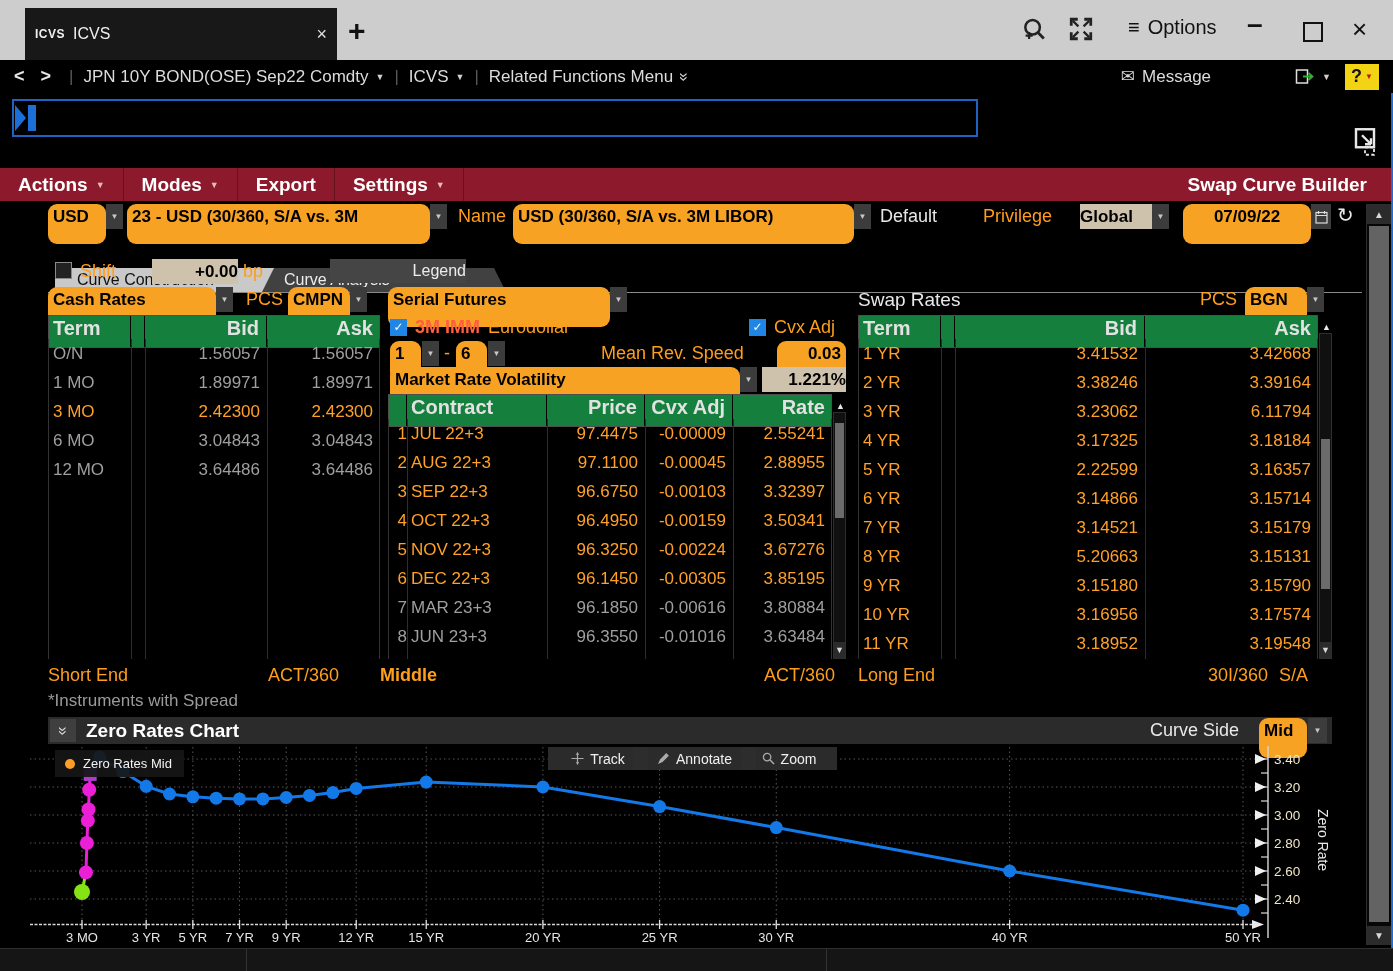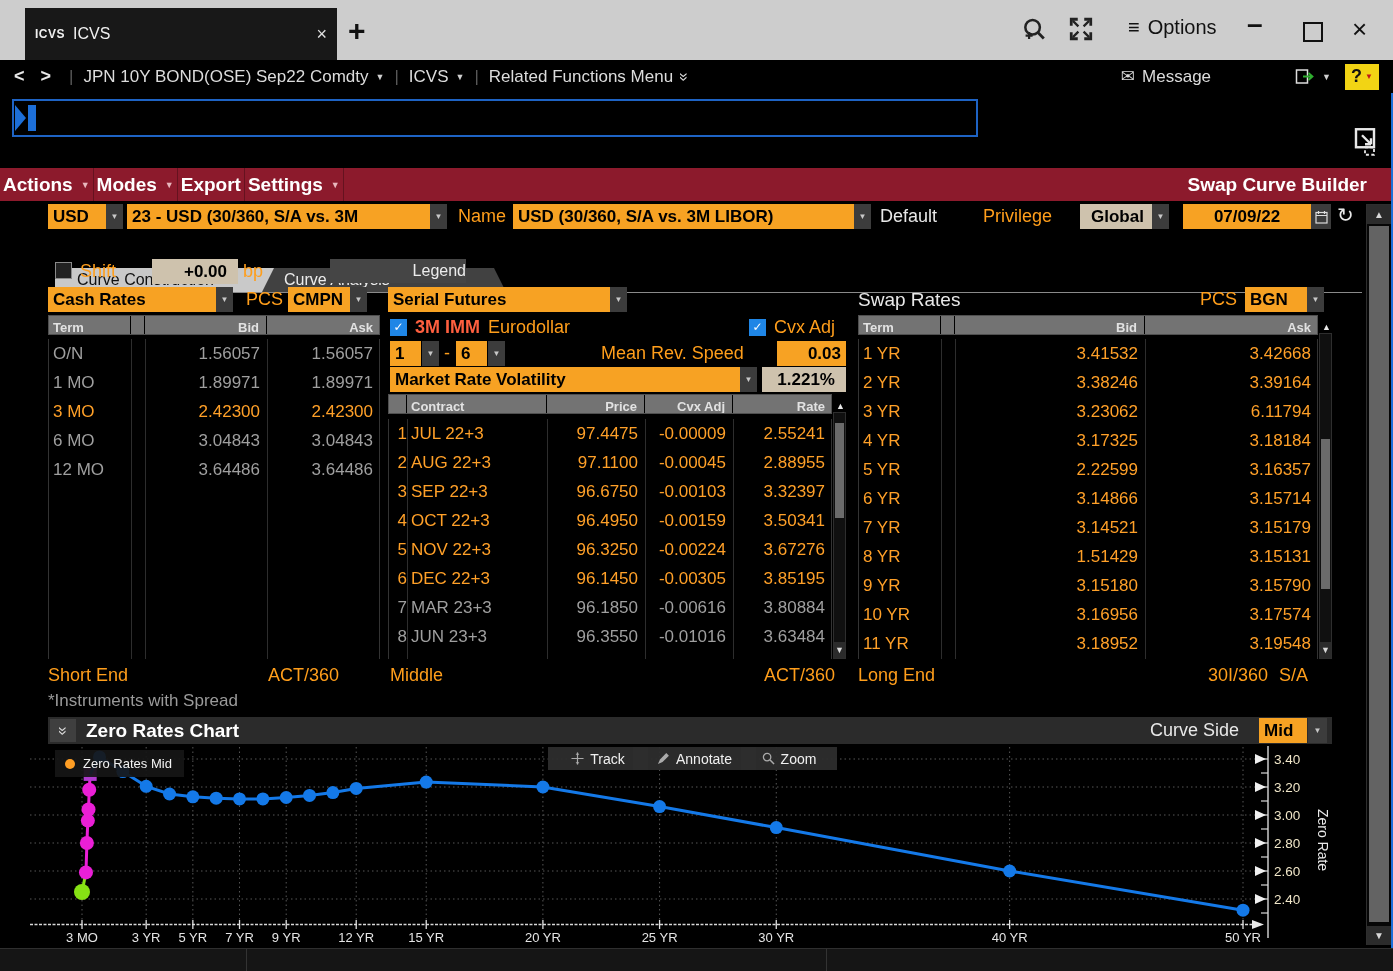--- a/index.html
+++ b/index.html
@@ -36,48 +36,48 @@
 
   
   .cmdline{left:12px;top:99px;width:962px;height:34px;border:2px solid #1e63c4;background:#000;
            display:flex;align-items:center;}
   .cmd-arrow{width:0;height:0;border-top:13px solid transparent;border-bottom:13px solid transparent;
              border-left:11px solid #1d6fd8;margin-left:1px;}
   .cmd-cursor{width:8px;height:26px;background:#1d6fd8;margin-left:2px;}
 
   
   .redbar{left:0;top:168px;width:1393px;height:33px;background:#8c1a2c;display:flex;align-items:center;}
-  .menu-item{height:33px;display:flex;align-items:center;gap:8px;padding:0 3px;
+  .menu-item{height:33px;display:flex;align-items:center;gap:8px;padding:0 18px;
              border-right:1px solid rgba(0,0,0,.28);font-size:19px;font-weight:bold;color:#fff;}
   .redbar-title{position:absolute;right:26px;font-size:19px;font-weight:bold;color:#fff;}
   .menu-caret{font-size:9px;color:#e8b7bd;}
 
   
-  .o-field{background:#f7a223;color:#000;font-size:17px;font-weight:bold;height:25px;line-height:25px;
-           padding:0 5px;box-sizing:border-box;white-space:nowrap;overflow:hidden;}
+  .o-field{background:#f7a223;color:#000;font-size:17px;font-weight:bold;height:40px;line-height:25px;
+           padding:0 5px;box-sizing:border-box;white-space:nowrap;overflow:hidden;border-radius:9px;}
   .t-field{background:#cec2ad;color:#000;font-size:17px;font-weight:bold;height:25px;line-height:25px;
-           padding:0 11px;box-sizing:border-box;text-align:right;}
+           padding:0 0;box-sizing:border-box;text-align:right;}
   .caret-btn{background:#3c3c3c;width:17px;height:25px;display:flex;align-items:center;justify-content:center;
              font-size:8px;color:#c8c8c8;}
   .o-label{color:#ff9e1b;font-size:18px;height:25px;line-height:25px;white-space:nowrap;}
   .w-label{color:#e8e8e8;font-size:18px;height:25px;line-height:25px;}
 
   
   .tabstrip{left:48px;top:233px;width:1314px;height:24px;border-bottom:1px solid #8a8a8a;margin-top:35px;}
   .ftab{position:absolute;top:0;height:24px;line-height:24px;font-size:16px;padding:0 22px;}
   .ftab.active{background:#c9c9c9;color:#111;clip-path:polygon(0 0,calc(100% - 12px) 0,100% 100%,0 100%);}
   .ftab.inactive{background:#414141;color:#ececec;clip-path:polygon(12px 0,calc(100% - 12px) 0,100% 100%,0 100%);}
 
   
   .chk{width:15px;height:15px;background:#222;border:1px solid #8a8a8a;}
   .chk.blue{background:#1f86e6;border:1px solid #1f86e6;color:#fff;font-size:12px;line-height:15px;
             text-align:center;font-weight:bold;}
 
   
-  .thead{background:#737373;color:#e2e2e2;font-size:13px;font-weight:bold;height:20px;line-height:24px;
+  .thead{background:#15803d;color:#e2e2e2;font-size:20px;font-weight:bold;height:33px;line-height:24px;
          border:1px solid #4f4f4f;box-sizing:border-box;}
   .thead .c{border-right:1px solid #000;}
   .cash-grid{display:grid;grid-template-columns:82px 14px 122px 113px;}
   .fut-grid{display:grid;grid-template-columns:18px 140px 98px 88px 99px;}
   .swap-grid{display:grid;grid-template-columns:82px 14px 190px 173px;}
   .tbody{overflow:hidden;border-left:1px solid #333;border-right:1px solid #333;box-sizing:border-box;}
   .trow{height:29px;line-height:29px;font-size:17px;}
   .c{padding:0 4px;white-space:nowrap;overflow:hidden;box-sizing:border-box;}
   .c.num{text-align:right;padding-right:7px;}
   .c.rnum{text-align:right;padding:0;}
@@ -455,21 +455,21 @@
       </div>
       <div class="trow swap-grid">
         <div class="c hl">7 YR</div>
         <div class="c"></div>
         <div class="c num hl">3.14521</div>
         <div class="c num hl">3.15179</div>
       </div>
       <div class="trow swap-grid">
         <div class="c hl">8 YR</div>
         <div class="c"></div>
-        <div class="c num hl">1.51429</div>
+        <div class="c num hl">5.20663</div>
         <div class="c num hl">3.15131</div>
       </div>
       <div class="trow swap-grid">
         <div class="c hl">9 YR</div>
         <div class="c"></div>
         <div class="c num hl">3.15180</div>
         <div class="c num hl">3.15790</div>
       </div>
       <div class="trow swap-grid">
         <div class="c hl">10 YR</div>
@@ -484,21 +484,21 @@
         <div class="c num hl">3.19548</div>
       </div>
     </div>
   <div class="abs sb-track" style="left:1319px;top:333px;width:13px;height:326px;">
     <div class="sb-thumb" style="top:105px;height:150px;"></div>
     <div class="sb-btn" style="bottom:0;height:16px;">▼</div>
   </div>
 
   <div class="abs footer-txt" style="left:48px;top:663px;">Short End</div>
   <div class="abs footer-txt" style="left:268px;top:663px;">ACT/360</div>
-  <div class="abs footer-txt" style="left:390px;top:663px;">Middle</div>
+  <div class="abs footer-txt" style="left:380px;top:663px;font-weight:bold;">Middle</div>
   <div class="abs footer-txt" style="left:764px;top:663px;">ACT/360</div>
   <div class="abs footer-txt" style="left:858px;top:663px;">Long End</div>
   <div class="abs footer-txt" style="left:1208px;top:663px;">
     <span>30I/360</span>
     <span style="margin-left:6px;">S/A</span>
   </div>
   <div class="abs note-txt" style="left:48px;top:691px;">*Instruments with Spread</div>
 
   <div class="abs chart-hdr">
     <div class="abs collapse-btn">

